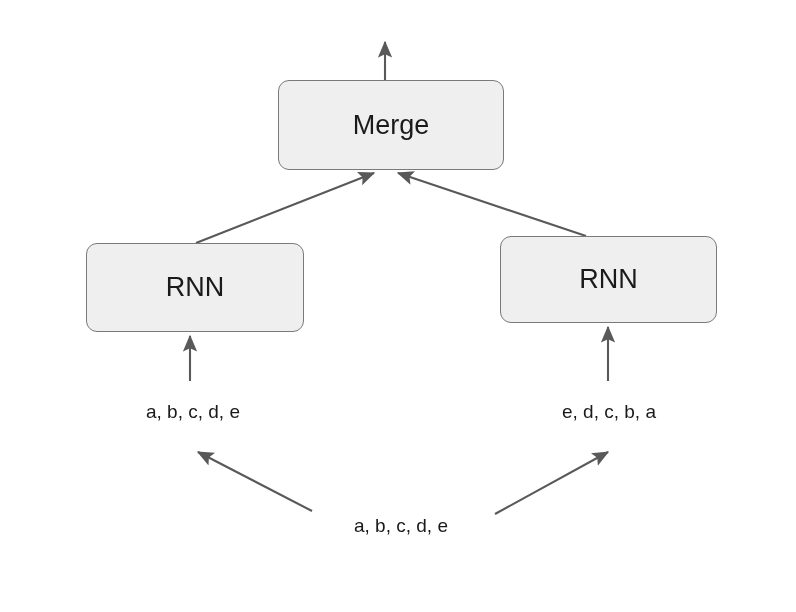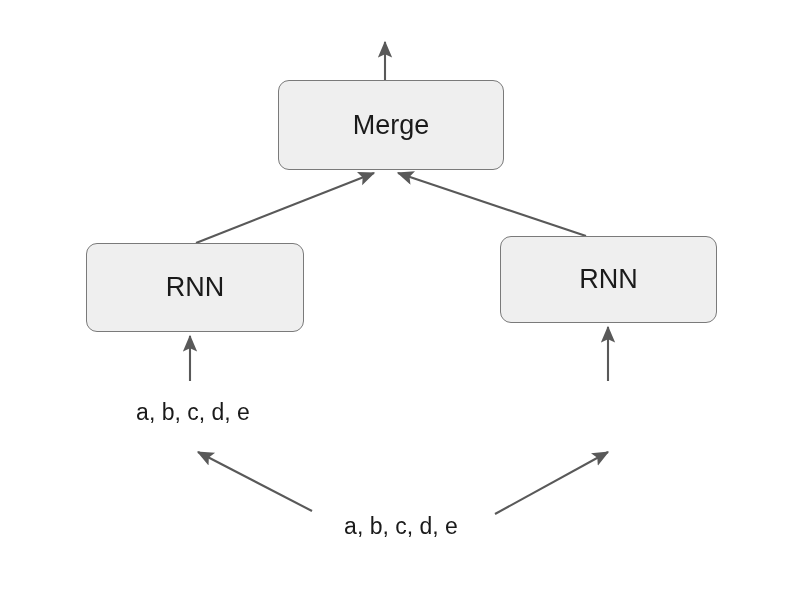--- a/index.html
+++ b/index.html
@@ -35,21 +35,21 @@
     color: #1a1a1a;
   }
   .node-line {
     font-size: 27px;
     line-height: 33px;
     white-space: nowrap;
     text-align: center;
   }
   .seq-label {
     position: absolute;
-    font-size: 23px;
+    font-size: 19px;
     line-height: 28px;
     color: #1a1a1a;
     white-space: nowrap;
     text-align: center;
   }
   #merge-box { left: 278px; top: 80px; width: 226px; height: 90px; gap: 35px; }
   #rnn-left-box { left: 86px; top: 243px; width: 218px; height: 89px; }
   #rnn-right-box { left: 500px; top: 236px; width: 217px; height: 87px; }
   #seq-left { left: 93px; top: 398px; width: 200px; }
   #seq-right { left: 509px; top: 398px; width: 200px; }
@@ -103,16 +103,17 @@
   <div class="node-box" id="rnn-left-box">
     <div class="node-line">RNN</div>
   </div>
 
   <div class="node-box" id="rnn-right-box">
     <div class="node-line">RNN</div>
   </div>
 
   <div class="seq-label" id="seq-left">a, b, c, d, e</div>
 
+  <div class="seq-label" id="seq-right">e, d, c, b, a</div>
 
   <div class="seq-label" id="seq-input">a, b, c, d, e</div>
 
 </div>
 
 </body></html>

